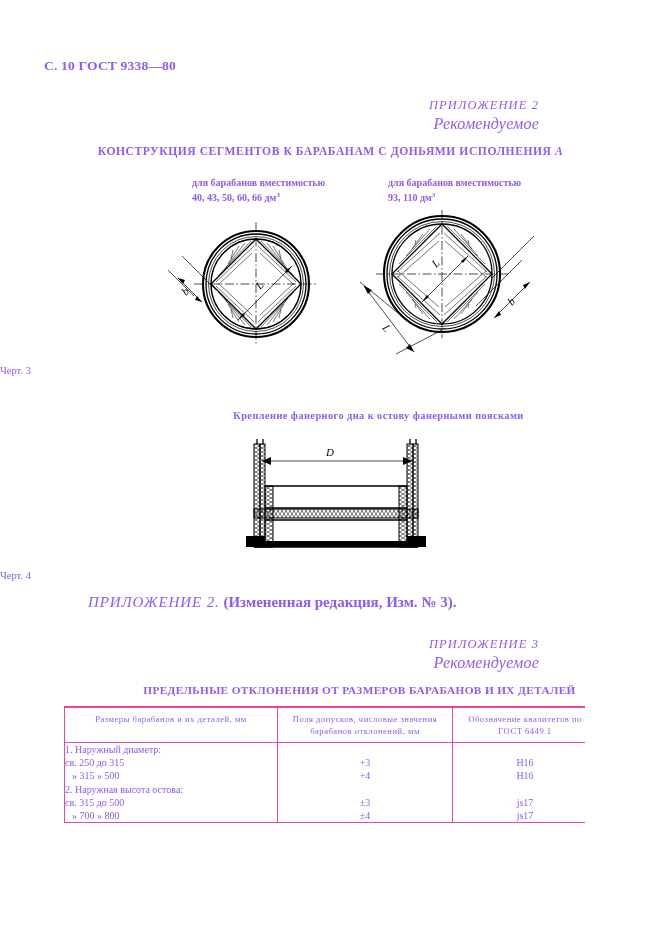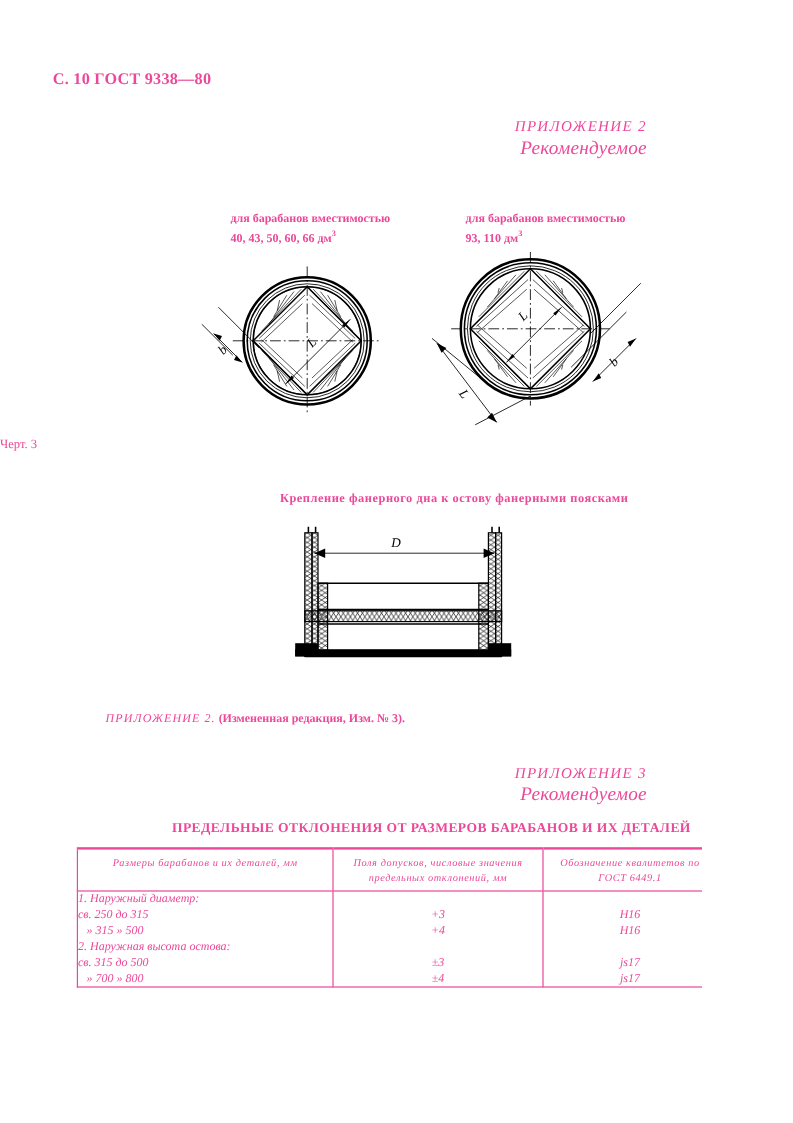--- a/index.html
+++ b/index.html
@@ -5,21 +5,21 @@
   html, body {
     margin: 0;
     padding: 0;
     background: #ffffff;
   }
   #page {
     position: relative;
     width: 585px;
     height: 936px;
     background: #ffffff;
-    color: #ec4899;
+    color: #8b5cf6;
     font-family: "Liberation Serif", serif;
     overflow: hidden;
   }
 
   
   #page-header {
     position: absolute;
     left: 44px;
     top: 58px;
     font-family: "Liberation Serif", serif;
@@ -111,21 +111,21 @@
     font-family: "Liberation Serif", serif;
   }
   #fig3-caption { top: 365px; }
   #fig4-caption { top: 570px; }
 
   
   #revision-note {
     position: absolute;
     left: 88px;
     top: 594px;
-    font-size: 10px;
+    font-size: 15px;
     font-family: "Liberation Serif", serif;
     white-space: nowrap;
   }
   #revision-note .ital {
     font-style: italic;
     letter-spacing: 0.9px;
   }
   #revision-note .bold { font-weight: bold; }
 
   
@@ -135,21 +135,20 @@
     top: 706px;
     width: 533px;
     border-collapse: collapse;
     font-family: "Liberation Serif", serif;
     table-layout: fixed;
   }
   #spec-table th, #spec-table td {
     border: 1px solid #ec4899;
     vertical-align: top;
     padding: 0;
-    font-style: italic;
   }
   #spec-table thead th {
     border-top-width: 2px;
     font-weight: normal;
     font-size: 8.6px;
     line-height: 12px;
     text-align: center;
     letter-spacing: 0.5px;
     padding: 5px 4px 5px;
   }
@@ -178,20 +177,23 @@
 
 <div id="page">
 
   <div id="page-header">С. 10 ГОСТ 9338—80</div>
 
   <div class="appendix-block" style="top:98px;">
     <div class="appendix-title">ПРИЛОЖЕНИЕ  2</div>
     <div class="appendix-sub">Рекомендуемое</div>
   </div>
 
+  <div class="section-title" id="fig3-title">
+    <span>КОНСТРУКЦИЯ СЕГМЕНТОВ К БАРАБАНАМ С  ДОНЬЯМИ  ИСПОЛНЕНИЯ </span><span class="ital">А</span>
+  </div>
 
   <div class="drum-caption" id="drum-caption-left">
     <div>для барабанов вместимостью</div>
     <div><span>40, 43, 50, 60, 66 дм</span><span class="sup">3</span></div>
   </div>
   <div class="drum-caption" id="drum-caption-right">
     <div>для барабанов вместимостью</div>
     <div><span>93, 110 дм</span><span class="sup">3</span></div>
   </div>
 
@@ -326,20 +328,21 @@
       <rect x="175" y="100" width="19" height="11" fill="#000"></rect>
       <rect x="14" y="105" width="180" height="6" fill="#000"></rect>
 
       <line class="hair" x1="30" y1="25" x2="180" y2="25"></line>
       <polygon points="30,25 39,21 39,29" fill="#000"></polygon>
       <polygon points="180,25 171,21 171,29" fill="#000"></polygon>
       <text class="dimlbl" x="98" y="20" text-anchor="middle" font-size="13">D</text>
     </svg>
   </div>
 
+  <div class="fig-caption" id="fig4-caption">Черт. 4</div>
 
   <div id="revision-note">
     <span class="ital">ПРИЛОЖЕНИЕ  2.</span><span class="bold"> (Измененная редакция, Изм. № 3).</span>
   </div>
 
   <div class="appendix-block" style="top:637px;">
     <div class="appendix-title">ПРИЛОЖЕНИЕ 3</div>
     <div class="appendix-sub">Рекомендуемое</div>
   </div>
 
@@ -349,21 +352,21 @@
     <colgroup>
       <col style="width:213px">
       <col style="width:175px">
       <col style="width:145px">
     </colgroup>
     <thead>
       <tr>
         <th>Размеры барабанов и их деталей, мм</th>
         <th>
           <div>Поля допусков, числовые значения</div>
-          <div>предельных отклонений, мм</div>
+          <div>барабанов отклонений, мм</div>
         </th>
         <th>
           <div>Обозначение квалитетов по</div>
           <div>ГОСТ   6449.1</div>
         </th>
       </tr>
     </thead>
     <tbody>
       <tr>
         <td class="col-name">

